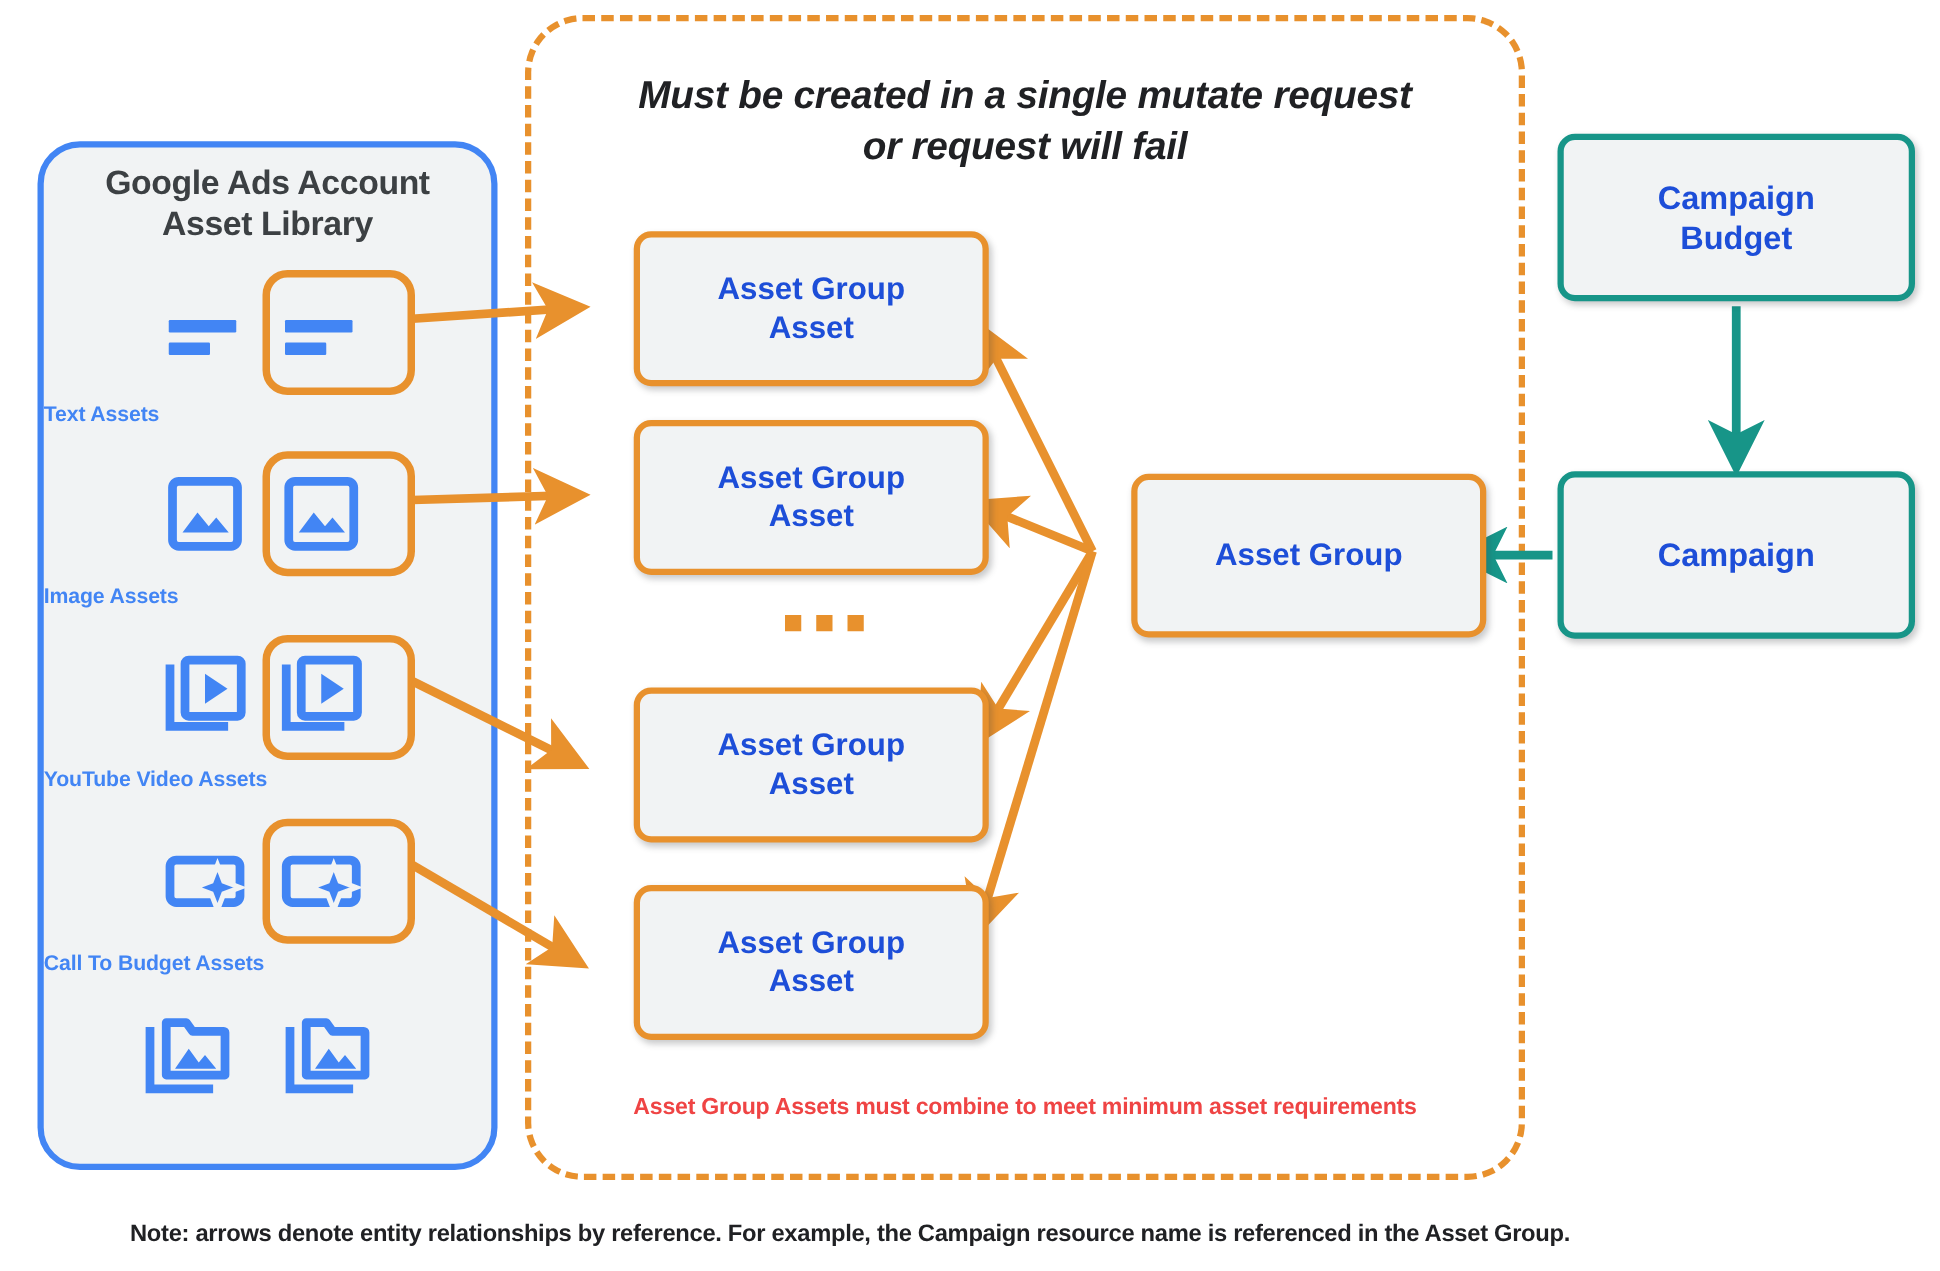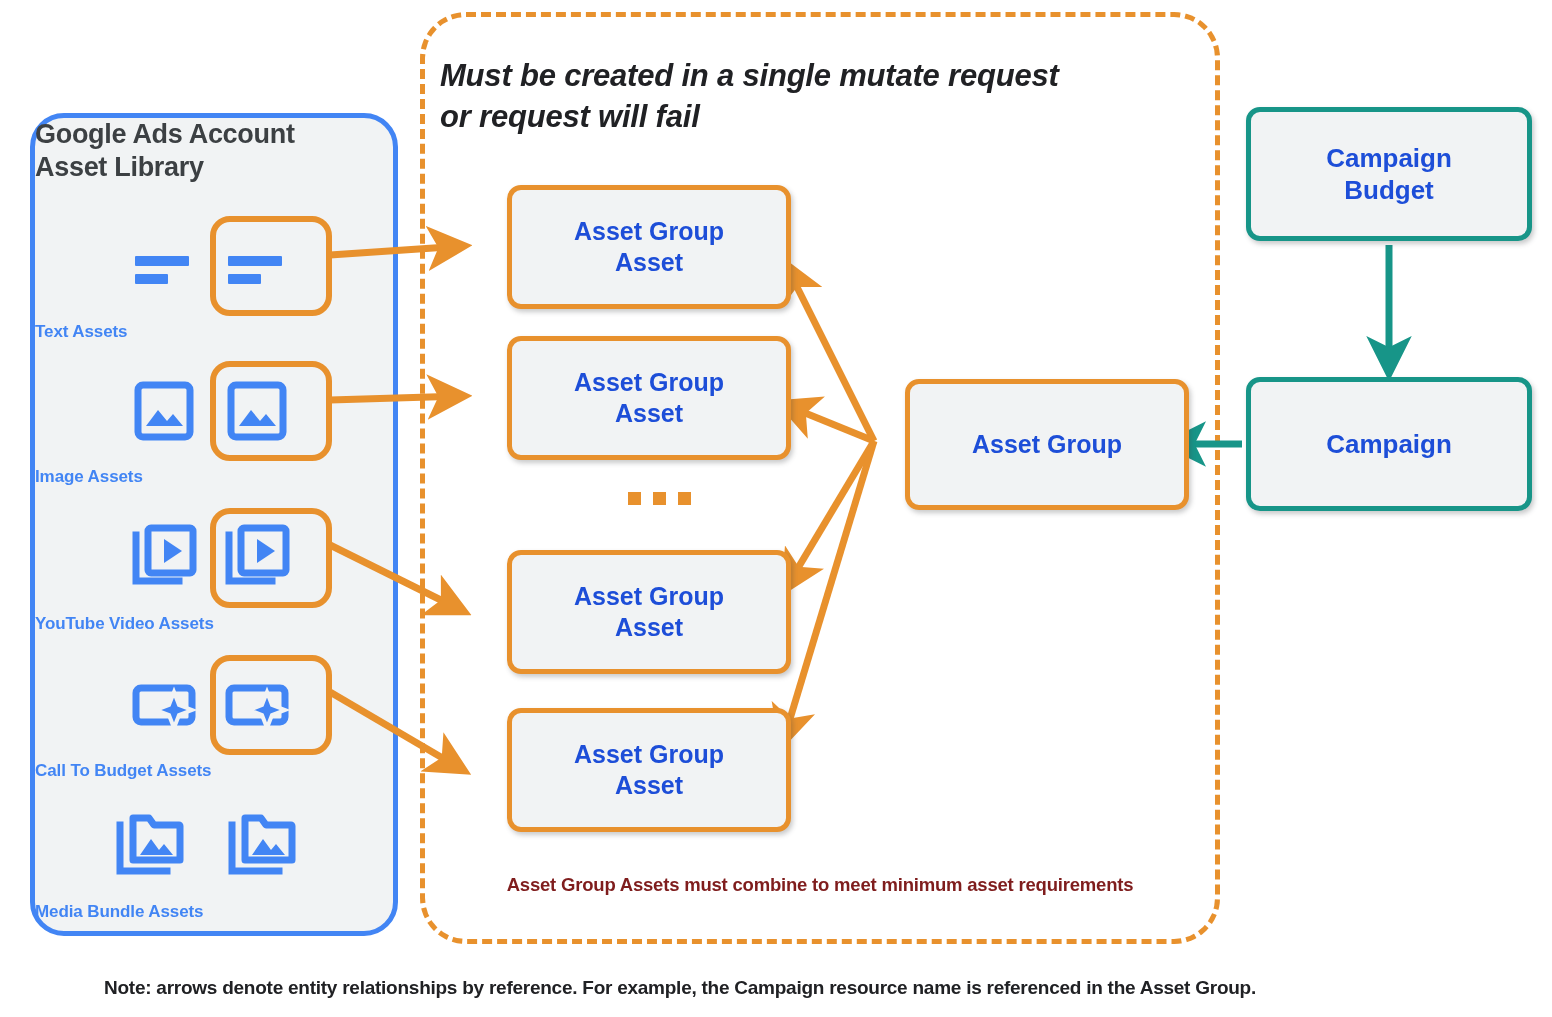--- a/index.html
+++ b/index.html
@@ -38,21 +38,22 @@
     height: 823px;
     background: #f1f3f4;
     border: 5px solid #4285f4;
     border-radius: 34px;
     box-sizing: border-box;
     z-index: 2;
   }
   .library-title {
     position: absolute;
     left: 0; right: 0;
-    top: 0;
+    top: 12px;
+    text-align: center;
     font-size: 27px;
     font-weight: bold;
     line-height: 1.22;
     color: #3c4043;
     letter-spacing: -0.3px;
   }
   .library-title span { display: block; }
 
   .asset-row {
     position: absolute;
@@ -104,40 +105,40 @@
     border-radius: 46px;
     box-sizing: border-box;
     background: transparent;
     z-index: 1;
   }
   #mutate-title {
     position: absolute;
     left: 440px;
     top: 55px;
     width: 760px;
-    text-align: left;
+    text-align: center;
     font-size: 31px;
     font-weight: bold;
     font-style: italic;
     line-height: 1.33;
     color: #202124;
     letter-spacing: -0.2px;
     z-index: 3;
   }
   #mutate-title span { display: block; }
 
   #mutate-footnote {
     position: absolute;
     left: 440px;
     top: 874px;
     width: 760px;
     text-align: center;
     font-size: 18.5px;
     font-weight: bold;
-    color: #7f1d1d;
+    color: #ef4444;
     letter-spacing: -0.2px;
     z-index: 3;
   }
 
   
   .node {
     position: absolute;
     background: #f1f3f4;
     border-radius: 14px;
     box-sizing: border-box;
@@ -319,21 +320,20 @@
           </svg>
         </div>
         <div class="icon-slot right" style="left:190px">
           <svg viewBox="0 0 74 74" width="74" height="74">
             <path d="M7 16 L7 62 L54 62" fill="none" stroke="#4285f4" stroke-width="7" stroke-linecap="square"></path>
             <path d="M20 9 H36 L41 16 H66 a1 1 0 0 1 1 1 V51 H20 Z" fill="none" stroke="#4285f4" stroke-width="7" stroke-linejoin="round"></path>
             <path d="M27 46 L38 30 L46 41 L51 35 L60 46 Z" fill="#4285f4"></path>
           </svg>
         </div>
       </div>
-      <div class="asset-caption">Media Bundle  Assets</div>
     </div>
   </div>
 
   <div id="mutate-title">
     <span>Must be created in a single mutate request</span>
     <span>or request will fail</span>
   </div>
 
   <svg id="wires" viewBox="0 0 1552 1017">
     <defs>

